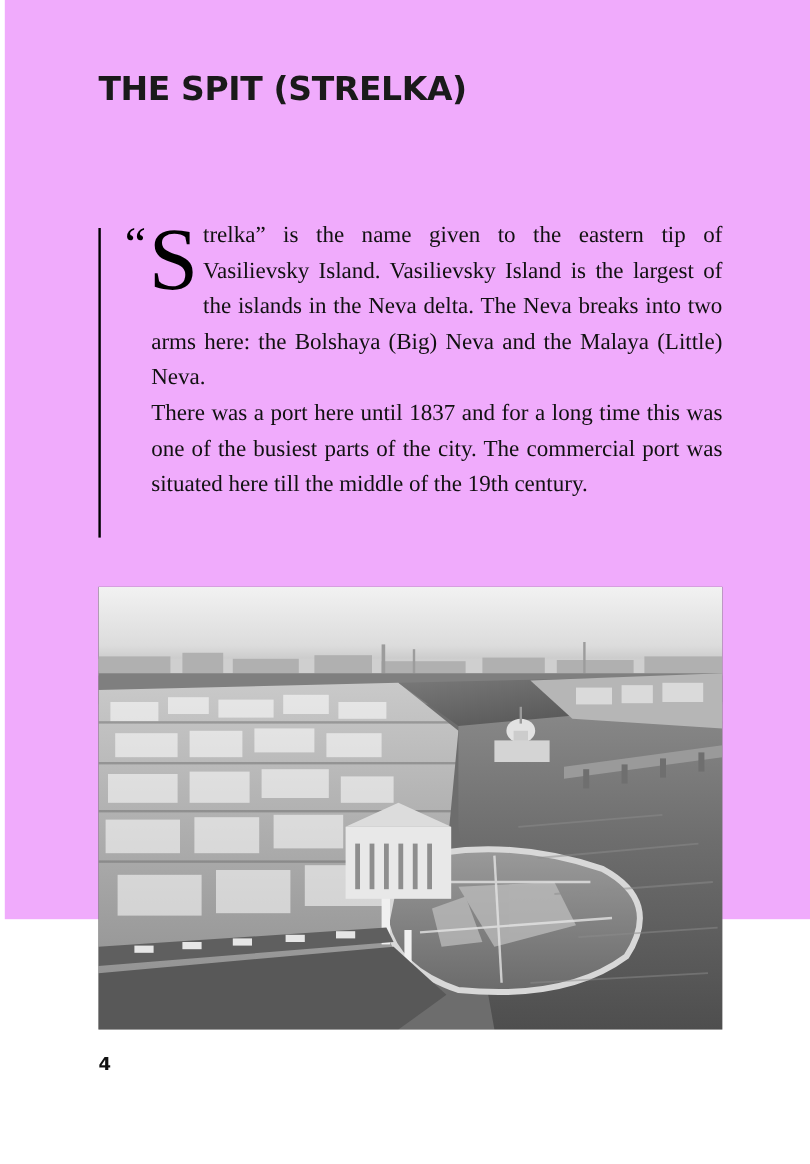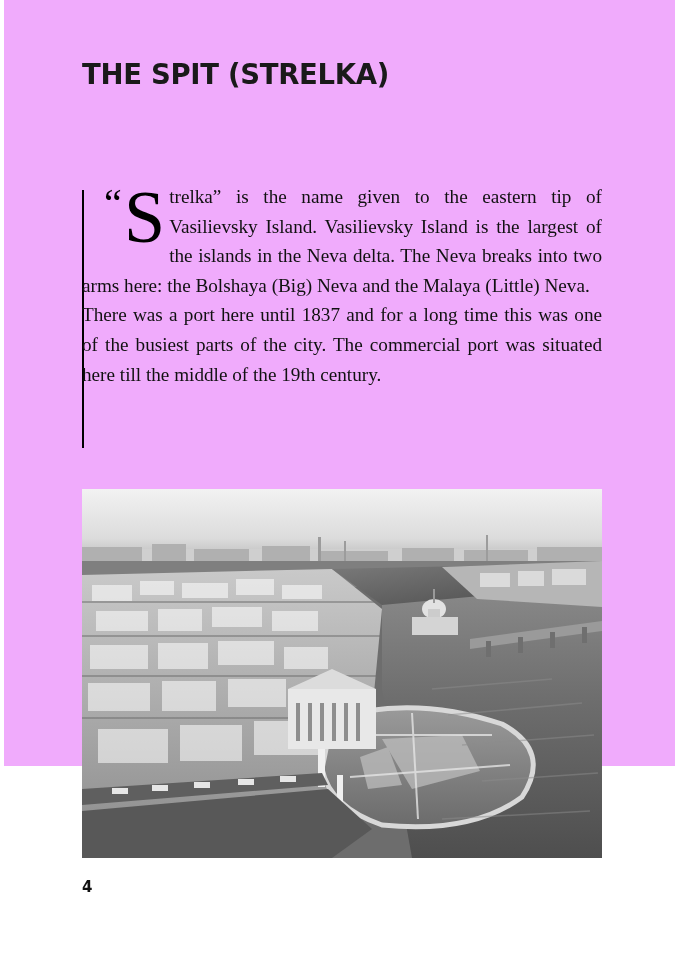--- a/index.html
+++ b/index.html
@@ -58,20 +58,21 @@
     background: #000000;
   }
 
   p.para {
     margin: 0;
     font-size: 19.2px;
     line-height: 29.6px;
     text-align: justify;
     text-justify: inter-word;
     color: #111111;
+    padding-left: 44px;
   }
   p.para + p.para {
     text-indent: 26px;
   }
 
   
   .first-para {
     position: relative;
   }
   .quote-mark {

